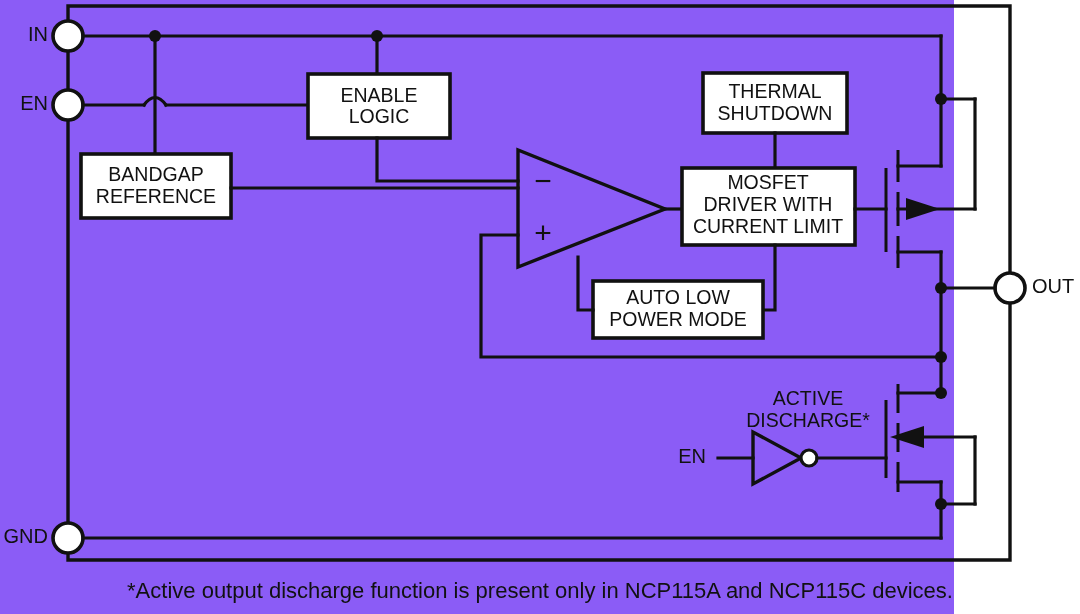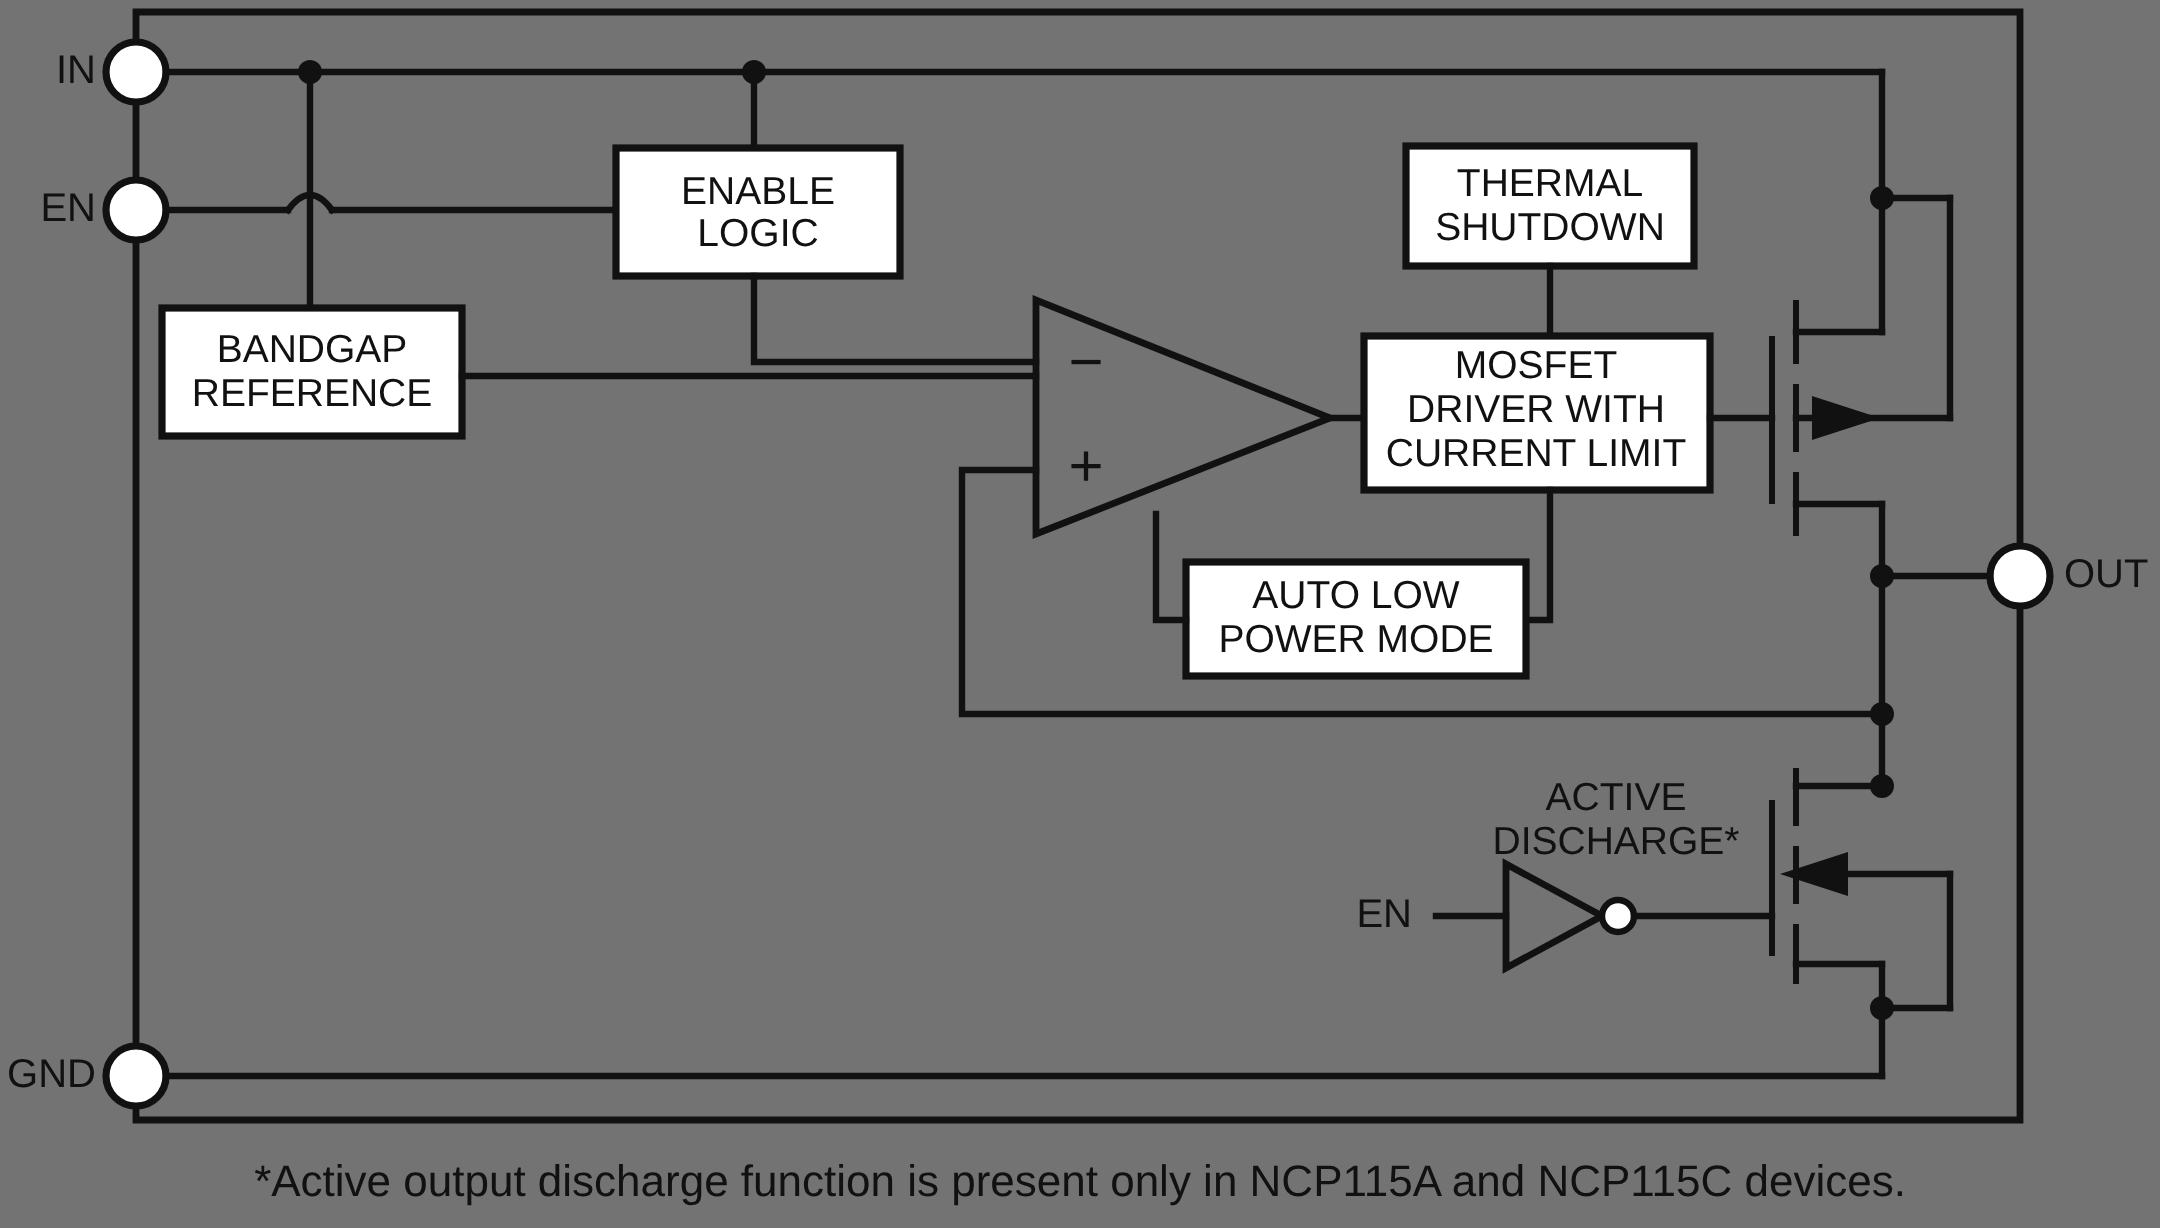--- a/index.html
+++ b/index.html
@@ -9,23 +9,23 @@
     background: #ffffff;
   }
   body {
     width: 1080px;
     height: 614px;
     font-family: "Liberation Sans", sans-serif;
     overflow: hidden;
   }
   #diagram-root {
     position: relative;
-    width: 1080px;
+    width: 954px;
     height: 614px;
-    background: #737373;
+    background: #8b5cf6;
   }
   svg#block-diagram {
     display: block;
     width: 1080px;
     height: 614px;
   }
   .wire {
     stroke: #111111;
     stroke-width: 3.2;
     fill: none;

